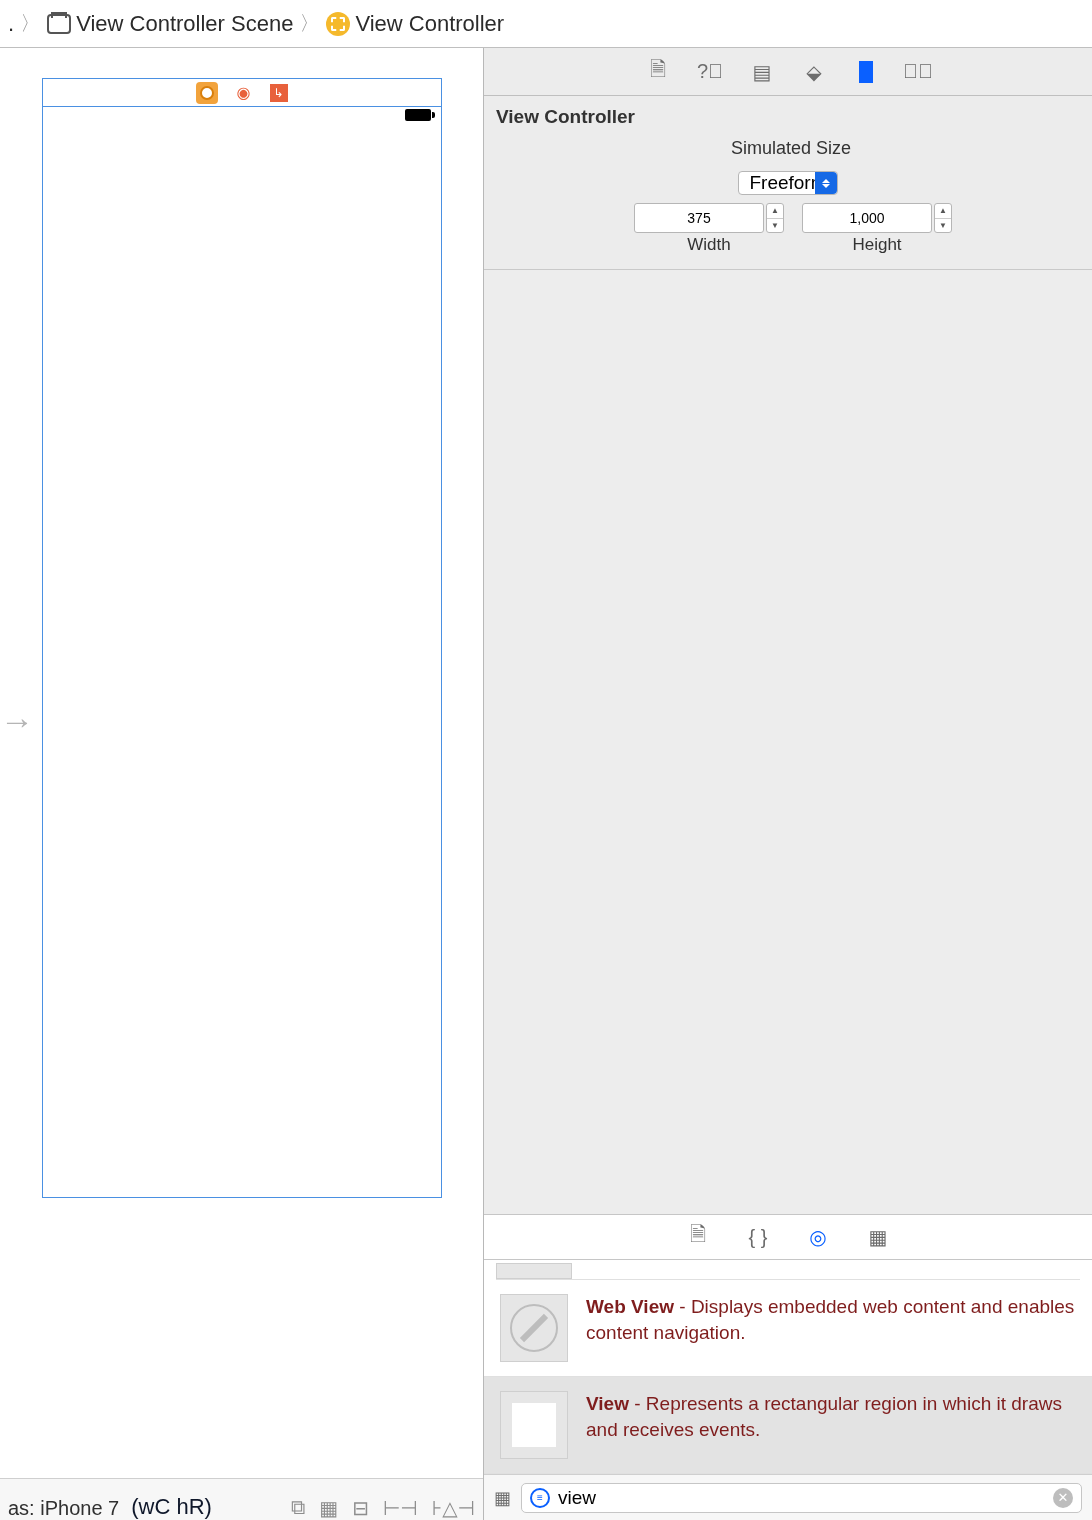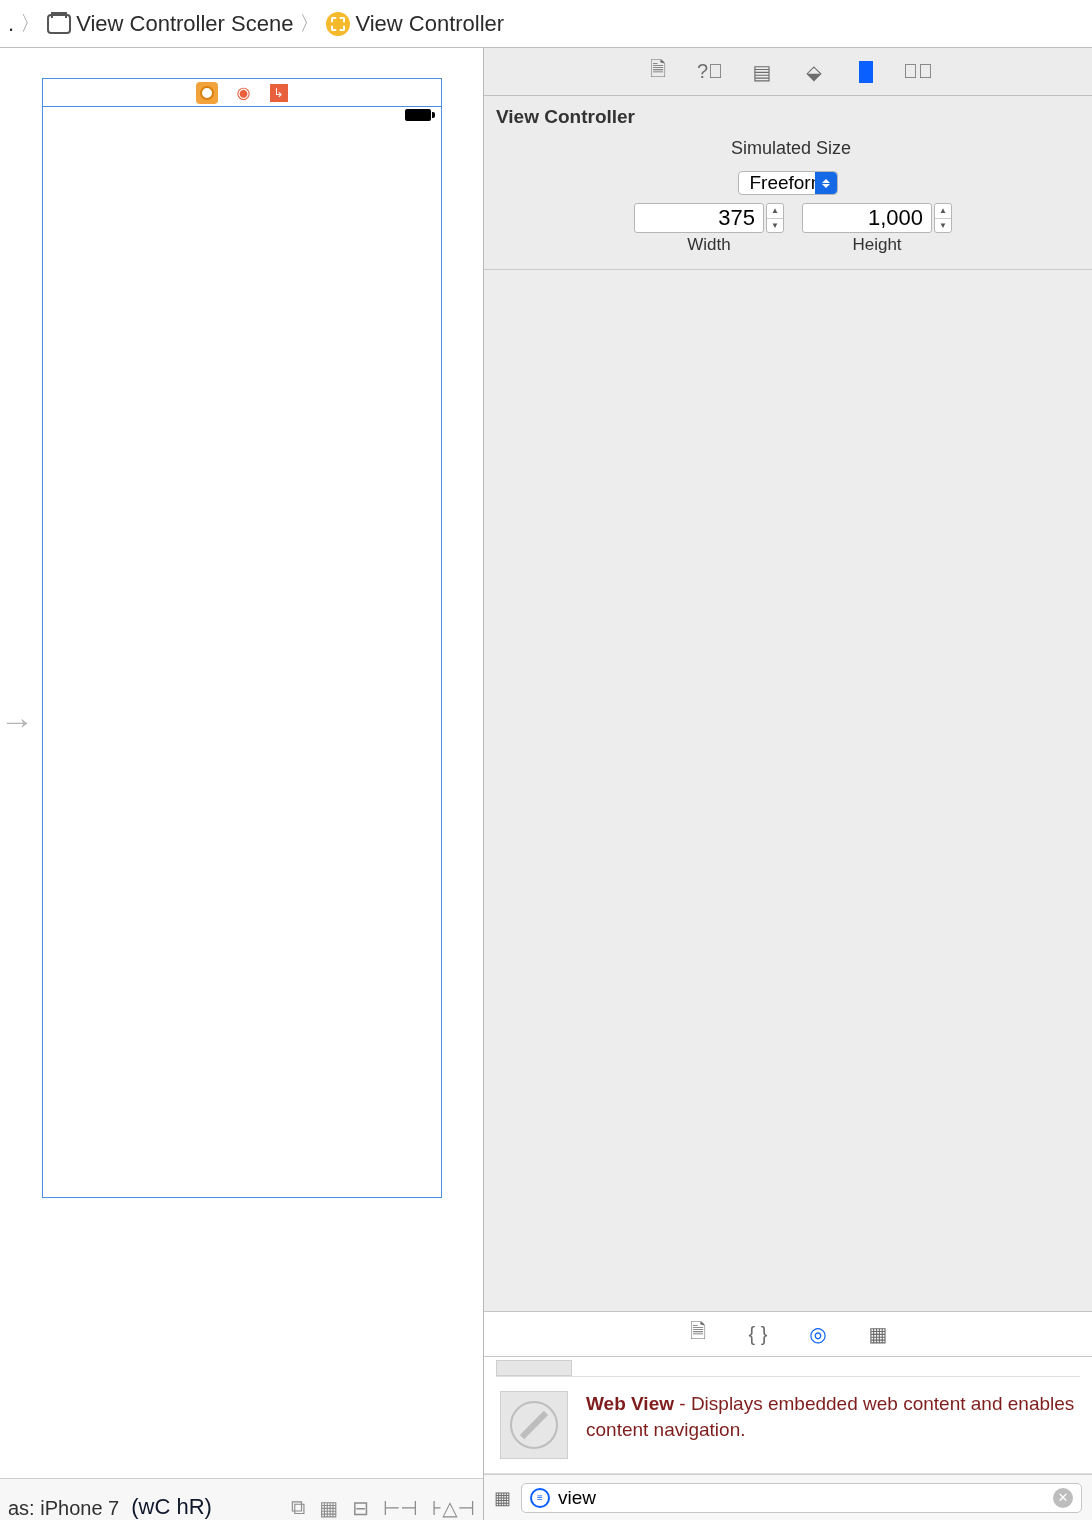--- a/index.html
+++ b/index.html
@@ -42,21 +42,21 @@
   .ruler{width:14px;height:22px;background:currentColor;position:relative;}
   .insp-body{padding:10px 12px 0 12px;}
   .insp-title{font-weight:600;font-size:19px;color:#333;margin-bottom:10px;}
   .row{display:flex;align-items:center;gap:12px;margin-bottom:8px;flex-direction:column;}
   .row-label{width:126px;text-align:right;font-size:18px;color:#333;}
   .select{flex:1;height:30px;border:1px solid #b6b6b6;background:#fff;border-radius:4px;display:flex;align-items:center;padding:0 10px;font-size:19px;position:relative;}
   .select .caret{position:absolute;right:0;top:0;bottom:0;width:22px;background:#1569E6;border-radius:0 4px 4px 0;display:flex;flex-direction:column;align-items:center;justify-content:center;gap:1px;}
   .select .caret::before,.select .caret::after{content:"";width:0;height:0;border-left:4px solid transparent;border-right:4px solid transparent;}
   .select .caret::before{border-bottom:4px solid #fff;}
   .select .caret::after{border-top:4px solid #fff;}
-  .numfield{width:130px;height:30px;border:1px solid #b6b6b6;background:#fff;text-align:right;padding:0 8px;font-size:22px;border-radius:3px;}
+  .numfield{width:130px;height:30px;border:1px solid #b6b6b6;background:#fff;text-align:center;padding:0 8px;font-size:14px;border-radius:3px;}
   .stepper{width:18px;height:30px;border:1px solid #b6b6b6;border-radius:3px;display:flex;flex-direction:column;background:#fff;}
   .stepper div{flex:1;display:flex;align-items:center;justify-content:center;font-size:8px;color:#555;}
   .stepper div:first-child{border-bottom:1px solid #ccc;}
   .nums-row{display:flex;gap:18px;padding-left:138px;}
   .numgrp{display:flex;align-items:center;gap:2px;}
   .sublabels{display:flex;padding-left:138px;gap:18px;margin-top:2px;}
   .sublabels span{width:150px;text-align:center;font-size:17px;color:#333;}
   .insp-gap{flex:1;border-top:1px solid #c9c9c9;background:#ededed;margin-top:14px;}
   
   .lib-tabs{height:46px;border-top:1px solid #c6c6c6;border-bottom:1px solid #c6c6c6;background:#fff;display:flex;align-items:center;justify-content:center;gap:36px;}
@@ -182,20 +182,26 @@
         <span class="lib-ic">▦</span>
       </div>
       <div class="lib-list">
         <div class="lib-stub"></div>
         <div class="lib-item">
           <div class="lib-thumb">
               <div class="thumb-compass"></div>
             </div>
           <div class="lib-text"><b>Web View</b><span> - Displays embedded web content and enables content navigation.</span></div>
         </div>
+        <div class="lib-item sel">
+          <div class="lib-thumb">
+              <div class="thumb-view"></div>
+            </div>
+          <div class="lib-text"><b>View</b><span> - Represents a rectangular region in which it draws and receives events.</span></div>
+        </div>
       </div>
       <div class="obj-footer">
         <span class="grid-ic">▦</span>
         <div class="search">
           <span class="search-ic"></span>
           <input value="view" style="">
           <span class="clear-ic">✕</span>
         </div>
       </div>
     </div>

